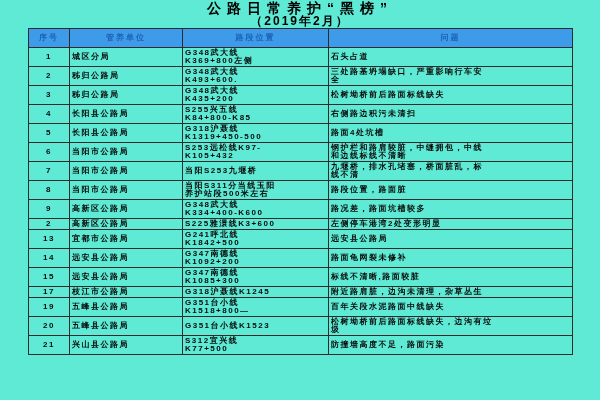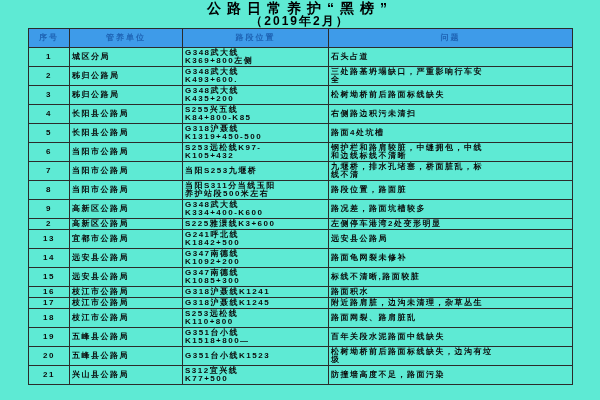--- a/index.html
+++ b/index.html
@@ -199,41 +199,28 @@
   </tr>
 
   <tr>
     <td class="c-no">15</td>
     <td class="c-unit">远安县公路局</td>
     <td class="c-loc">G347南德线
 K1085+300</td>
     <td class="c-prob">标线不清晰,路面较脏</td>
   </tr>
 
-  <tr>
-    <td class="c-no">16</td>
-    <td class="c-unit">枝江市公路局</td>
-    <td class="c-loc">G318沪聂线K1241</td>
-    <td class="c-prob">路面积水</td>
-  </tr>
 
   <tr>
     <td class="c-no">17</td>
     <td class="c-unit">枝江市公路局</td>
     <td class="c-loc">G318沪聂线K1245</td>
     <td class="c-prob">附近路肩脏，边沟未清理，杂草丛生</td>
   </tr>
 
-  <tr>
-    <td class="c-no">18</td>
-    <td class="c-unit">枝江市公路局</td>
-    <td class="c-loc">S253远松线
-K110+800</td>
-    <td class="c-prob">路面网裂、路肩脏乱</td>
-  </tr>
 
   <tr>
     <td class="c-no">19</td>
     <td class="c-unit">五峰县公路局</td>
     <td class="c-loc">G351台小线
 K1518+800—</td>
     <td class="c-prob">百年关段水泥路面中线缺失</td>
   </tr>
 
   <tr>

